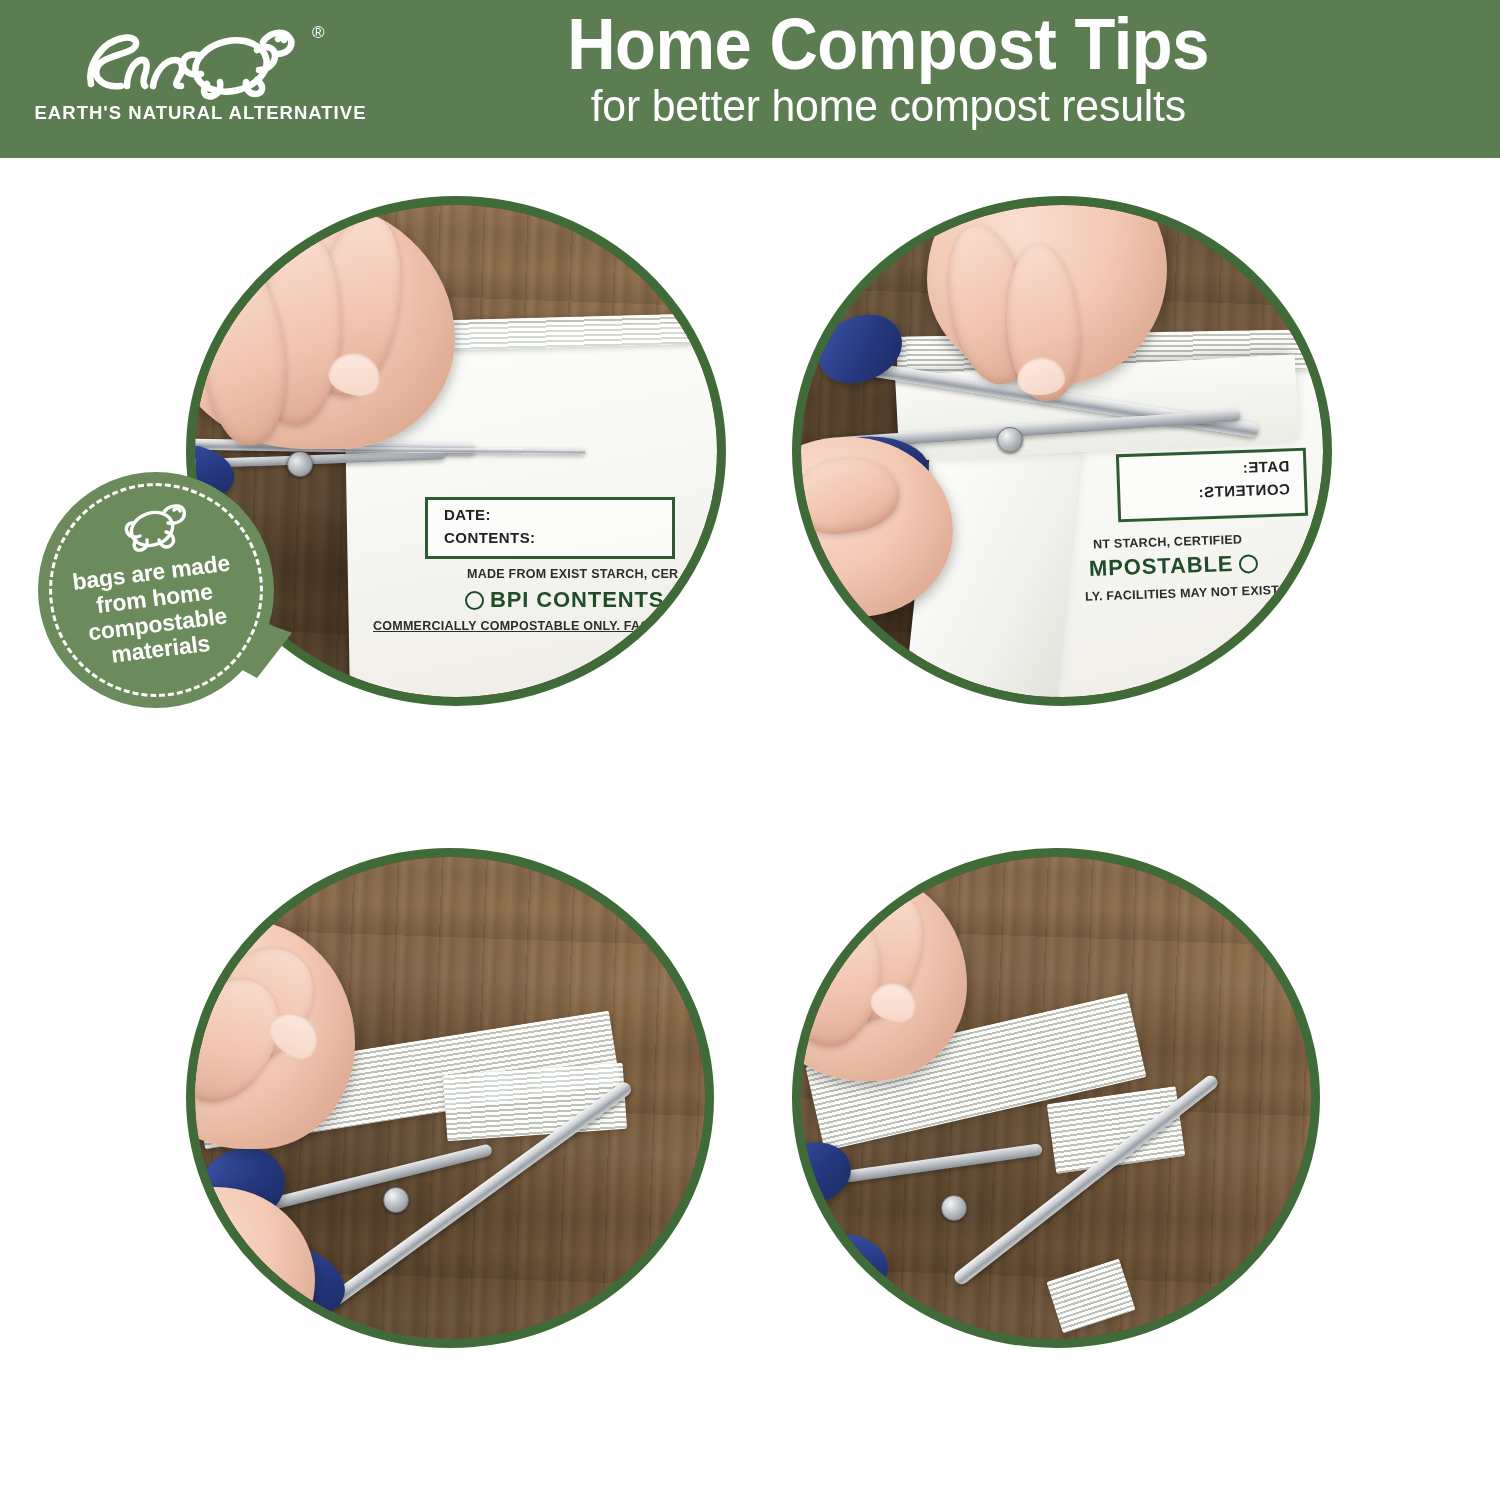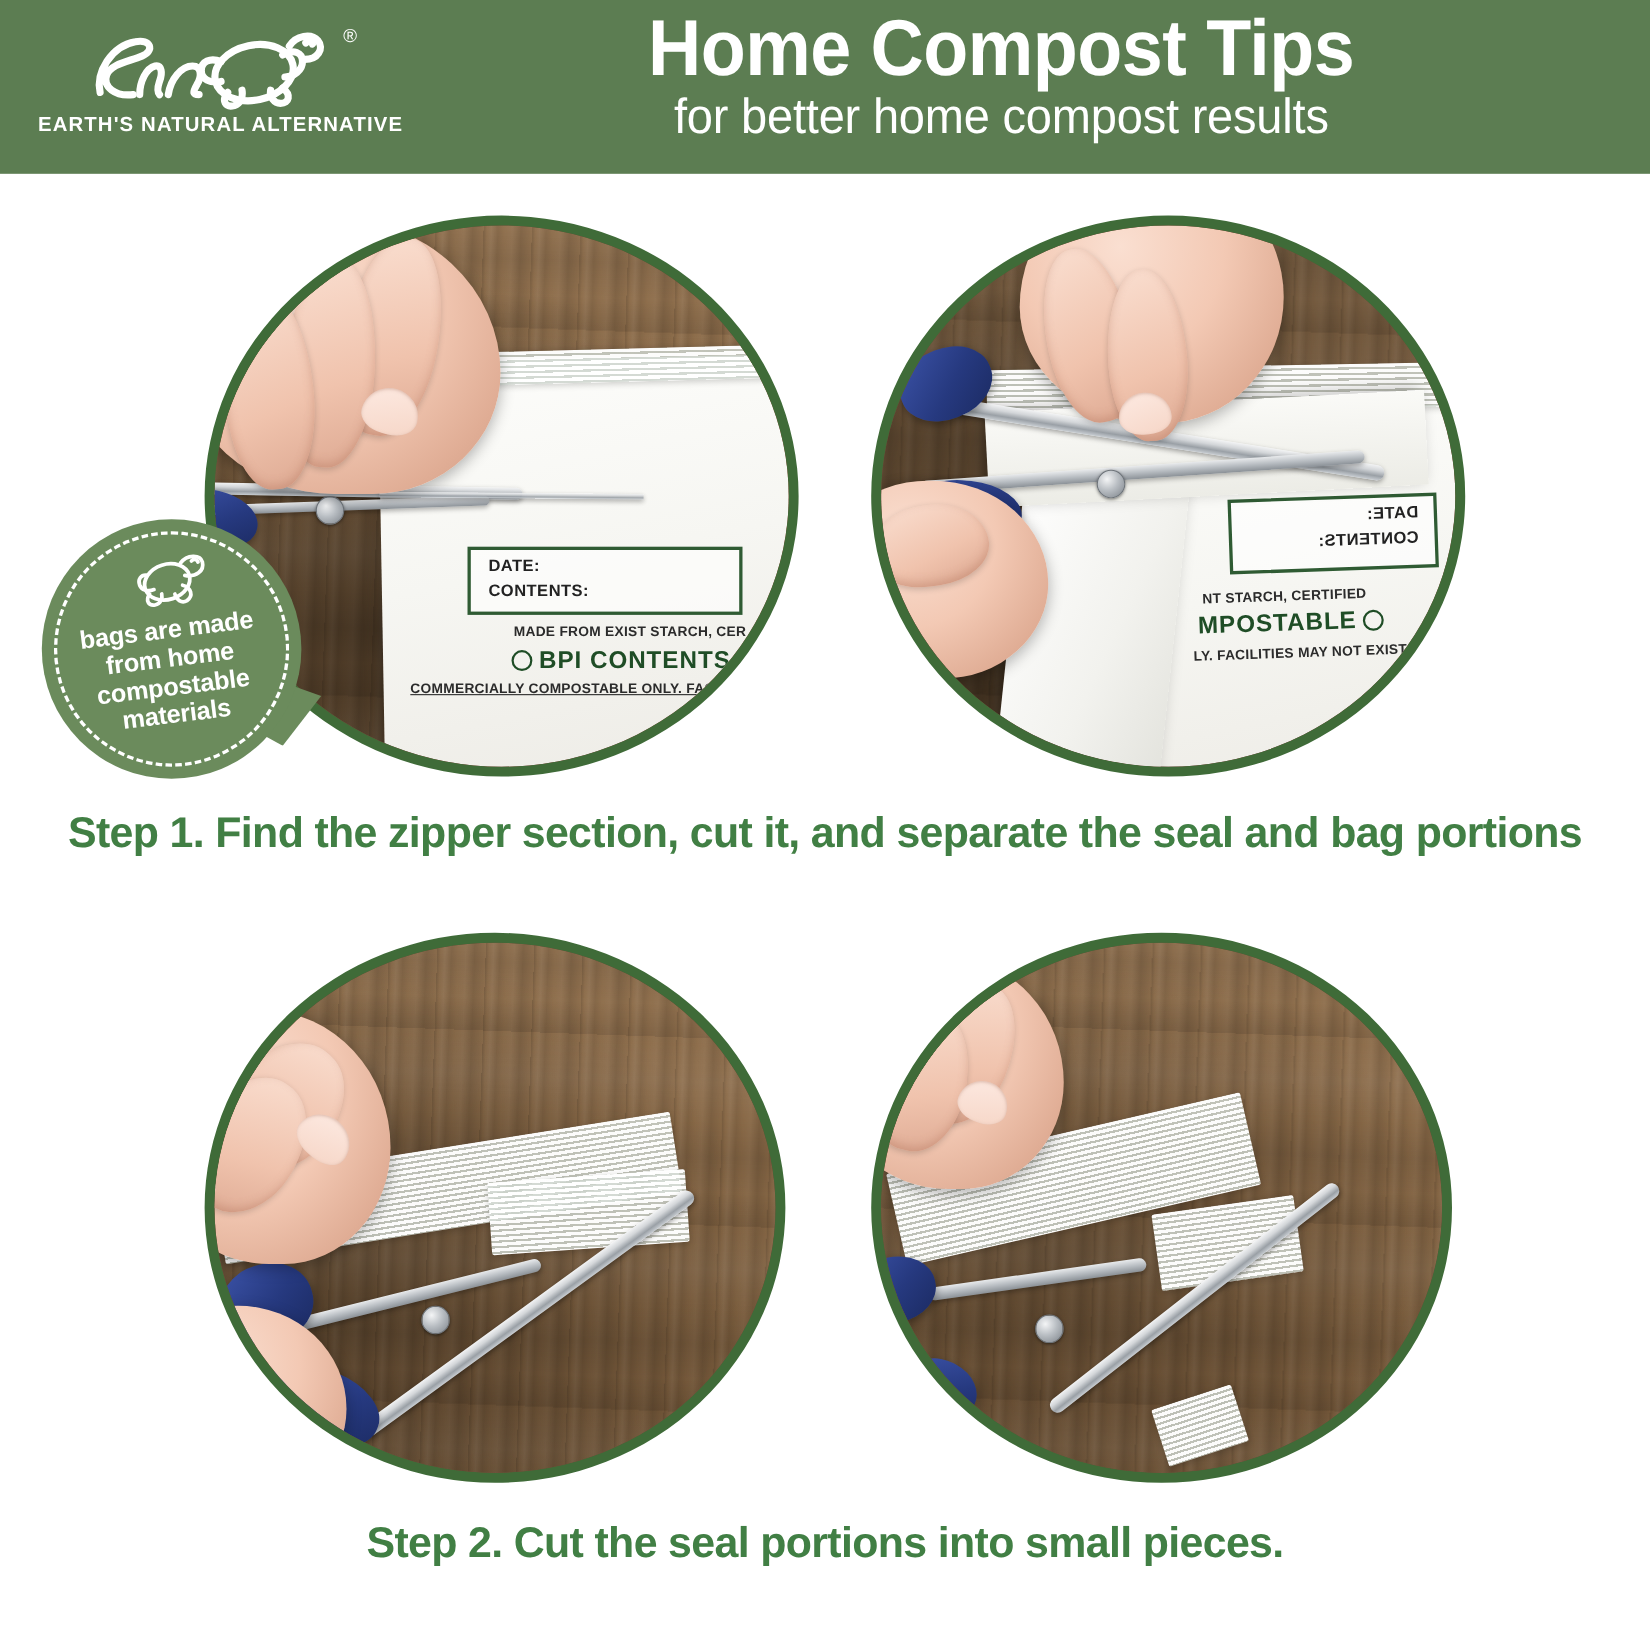--- a/index.html
+++ b/index.html
@@ -28,21 +28,21 @@
     position:absolute; right: 6px; top: 2px;
     color:#fff; font-size: 17px; line-height:1;
   }
   .logo-tagline {
     color:#ffffff; font-size: 18.5px; font-weight: 700;
     letter-spacing: 0.055em; white-space: nowrap;
     font-family: "Liberation Sans", sans-serif;
     margin-top: 2px;
   }
   .title-block {
-    position:absolute; left: 370px; top: 8px; width: 1080px;
+    position:absolute; left: 348px; top: 8px; width: 1080px;
     display:flex; flex-direction:column; align-items:center;
   }
   .main-title {
     color:#ffffff; font-weight: 700; font-size: 72px; line-height: 1.0;
     letter-spacing: -0.5px; white-space:nowrap;
     transform: scaleX(0.93); transform-origin: center top;
   }
   .sub-title {
     color:#ffffff; font-weight: 400; font-size: 45px; line-height: 1.05;
     letter-spacing: -0.2px; white-space:nowrap; margin-top: 2px;
@@ -311,21 +311,20 @@
       </svg>
     </div>
     <div class="badge-text">
       <div>bags are made</div>
       <div>from home</div>
       <div>compostable</div>
       <div>materials</div>
     </div>
   </div>
 
-  <div class="caption caption-1">Step 1. Find the zipper section, cut it, and separate the seal and bag portions</div>
 
   <div class="photo" style="left:186px; top:848px; width:528px; height:500px;">
     <div class="photo-inner">
       <div class="wood"></div>
       <div class="wood-shadow" style="background: radial-gradient(ellipse at 24% 68%, rgba(0,0,0,0.30) 0%, rgba(0,0,0,0.12) 42%, rgba(0,0,0,0) 70%);"></div>
 
       <div class="zipper" style="left:2px; top:186px; width:420px; height:74px; transform: rotate(-9deg);"></div>
       <div class="zipper" style="left:250px; top:212px; width:180px; height:66px; transform: rotate(-4deg);"></div>
 
       <div class="blade" style="left:100px; top:330px; width:370px; height:14px; transform: rotate(-36deg); border-radius:8px;"></div>
@@ -360,15 +359,14 @@
       <div class="handle" style="left:-30px; top:286px; width:80px; height:60px; transform: rotate(-12deg);"></div>
       <div class="handle" style="left:22px; top:380px; width:66px; height:52px; transform: rotate(28deg);"></div>
 
       <div class="hand" style="left:-44px; top:14px; width:210px; height:210px; border-radius: 50% 50% 44% 50% / 52% 54% 46% 48%;"></div>
       <div class="finger" style="left:34px; top:34px; width:84px; height:132px; transform: rotate(22deg);"></div>
       <div class="finger" style="left:-6px; top:60px; width:84px; height:130px; transform: rotate(14deg);"></div>
       <div class="nail" style="left:70px; top:126px; width:46px; height:38px; transform: rotate(20deg);"></div>
     </div>
   </div>
 
-  <div class="caption caption-2">Step 2. Cut the seal portions into small pieces.</div>
 
 </div>
 
 </body></html>

